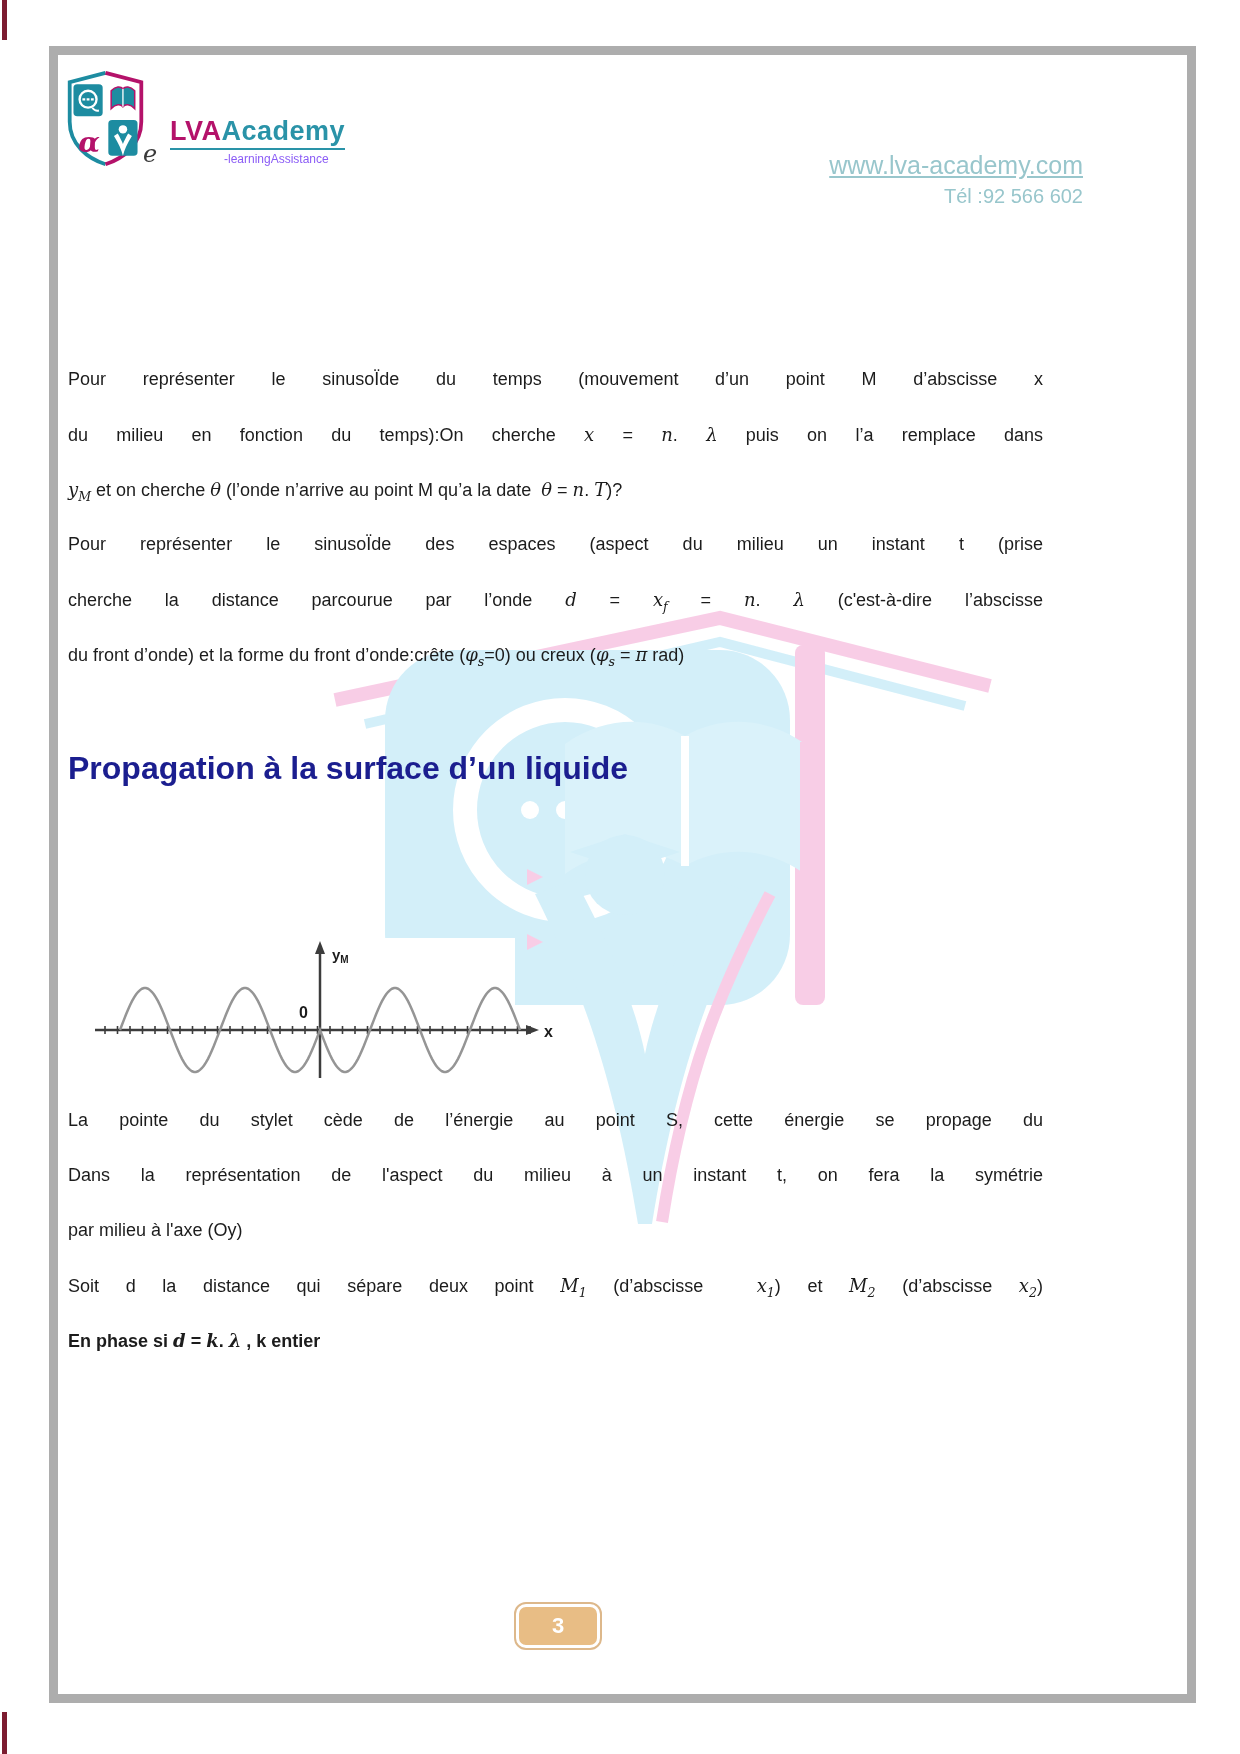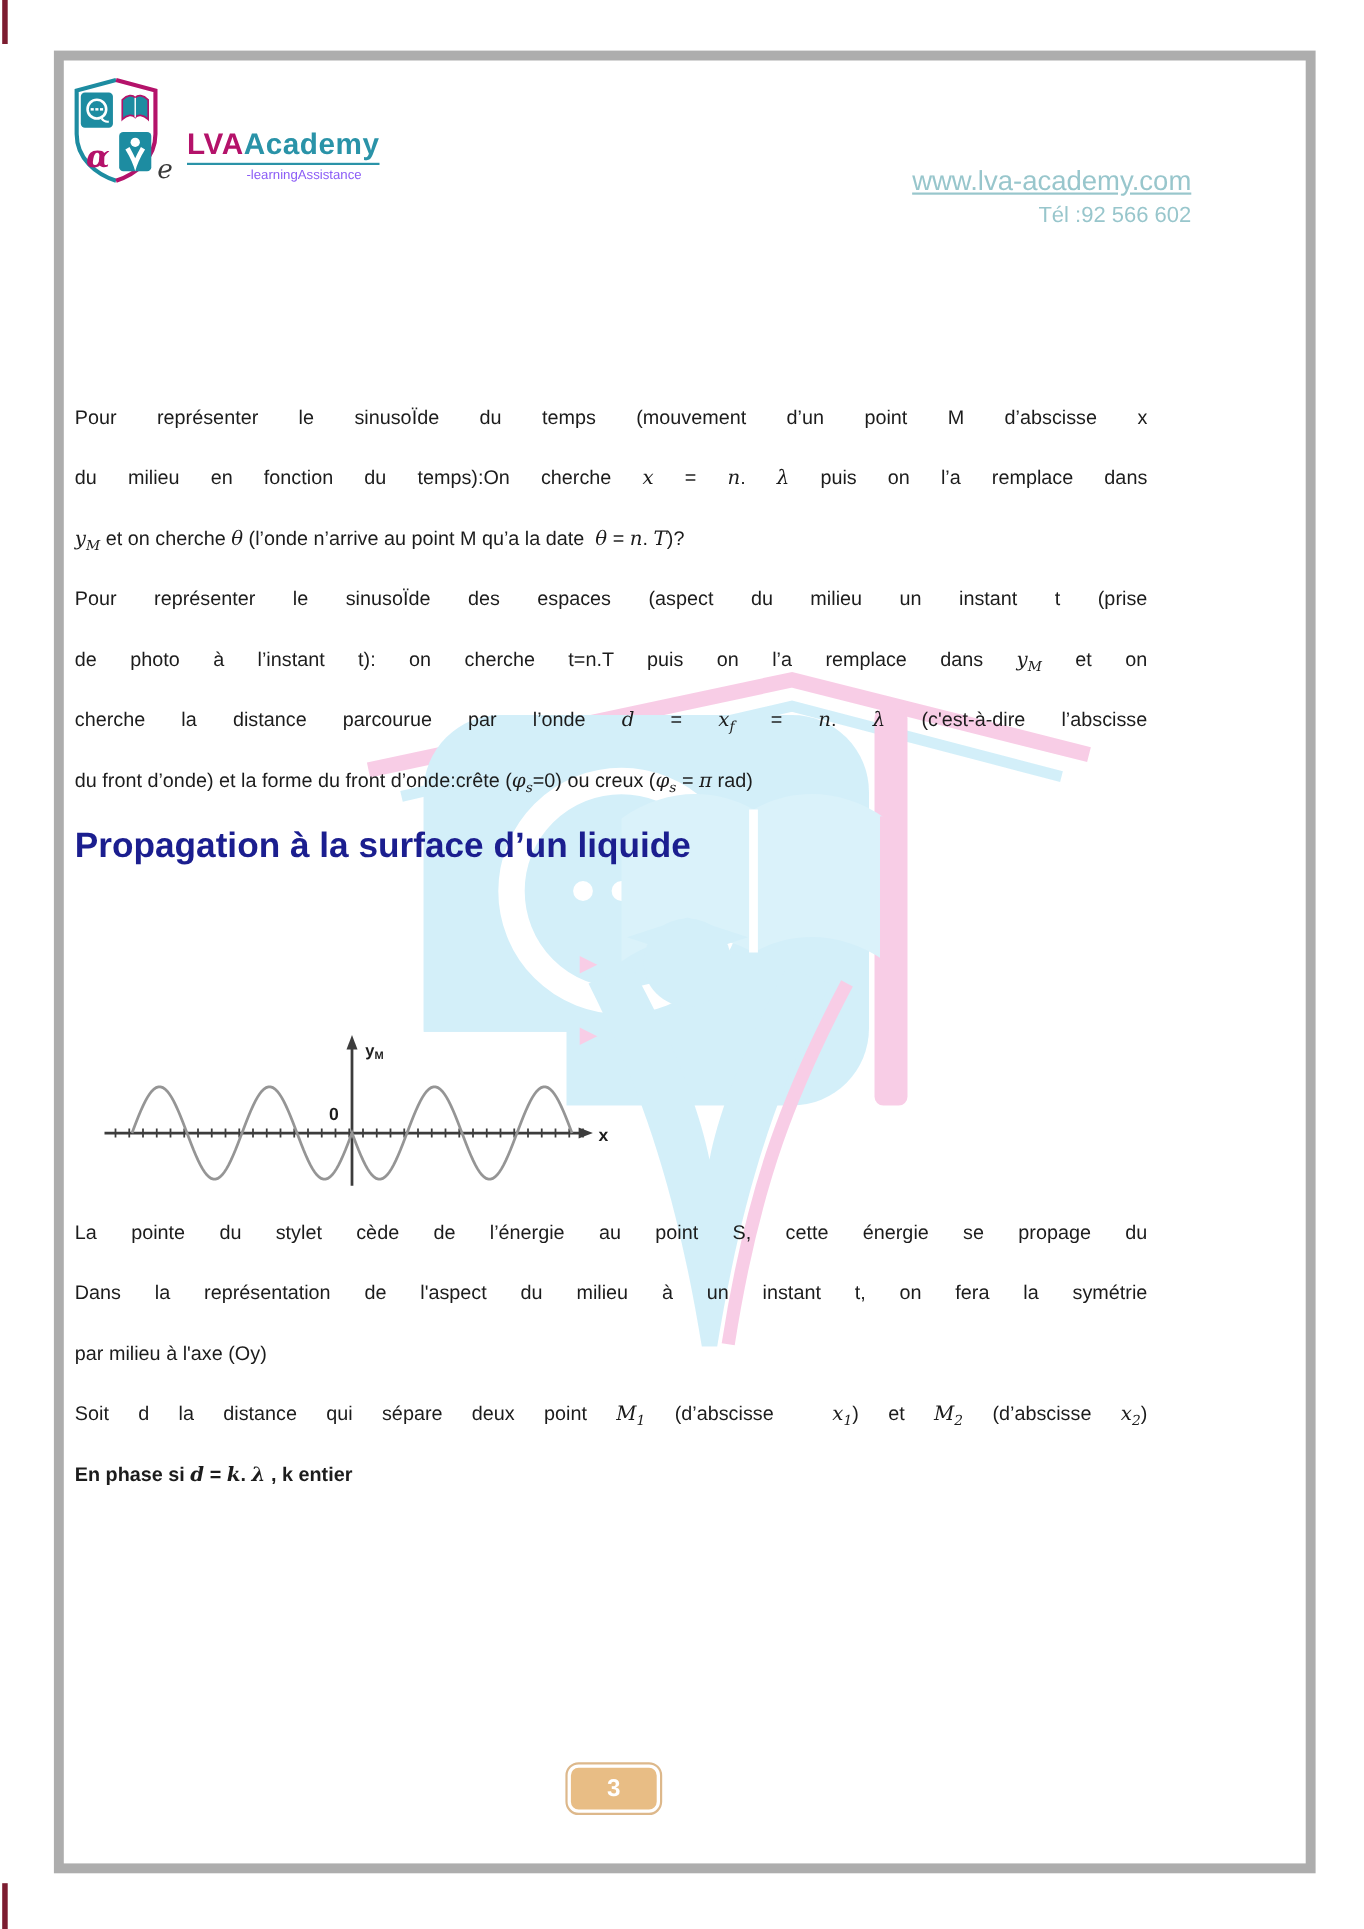--- a/index.html
+++ b/index.html
@@ -105,21 +105,20 @@
   <div class="contact">
     <div class="url">www.lva-academy.com</div>
     <div class="phone">Tél :92 566 602</div>
   </div>
 
   <div class="tblock b1">
     <div class="tline jl">Pour représenter le sinusoÏde du temps (mouvement d’un point M d’abscisse x</div>
     <div class="tline jl">du milieu en fonction du temps):On cherche <em class="m">x</em> = <em class="m">n</em>. <em class="m">λ</em> puis on l’a remplace dans</div>
     <div class="tline"><em class="m">y<sub>M</sub></em> et on cherche <em class="m">θ</em> (l’onde n’arrive au point M qu’a la date&nbsp; <em class="m">θ</em> = <em class="m">n</em>. <em class="m">T</em>)?</div>
     <div class="tline jl">Pour représenter le sinusoÏde des espaces (aspect du milieu un instant t (prise</div>
-    <div class="tline jl">de photo à l’instant t): on cherche t=n.T puis on l’a remplace dans <em class="m">y<sub>M</sub></em> et on</div>
     <div class="tline jl">cherche la distance parcourue par l’onde <em class="m">d</em> = <em class="m">x<sub>f</sub></em> = <em class="m">n</em>. <em class="m">λ</em> (c'est-à-dire l’abscisse</div>
     <div class="tline">du front d’onde) et la forme du front d’onde:crête (<em class="m">φ<sub>s</sub></em>=0) ou creux (<em class="m">φ<sub>s</sub></em> = <em class="m">π</em> rad)</div>
   </div>
 
   <h1 class="heading">Propagation à la surface d’un liquide</h1>
 
   <svg class="wavefig" viewBox="0 0 480 155">
     <rect x="0" y="0" width="430" height="155" fill="#ffffff"></rect>
     <g id="wave-ticks">
         <line x1="20" x2="20" y1="88" y2="96" stroke="#3c3c3c" stroke-width="1.6"></line>

